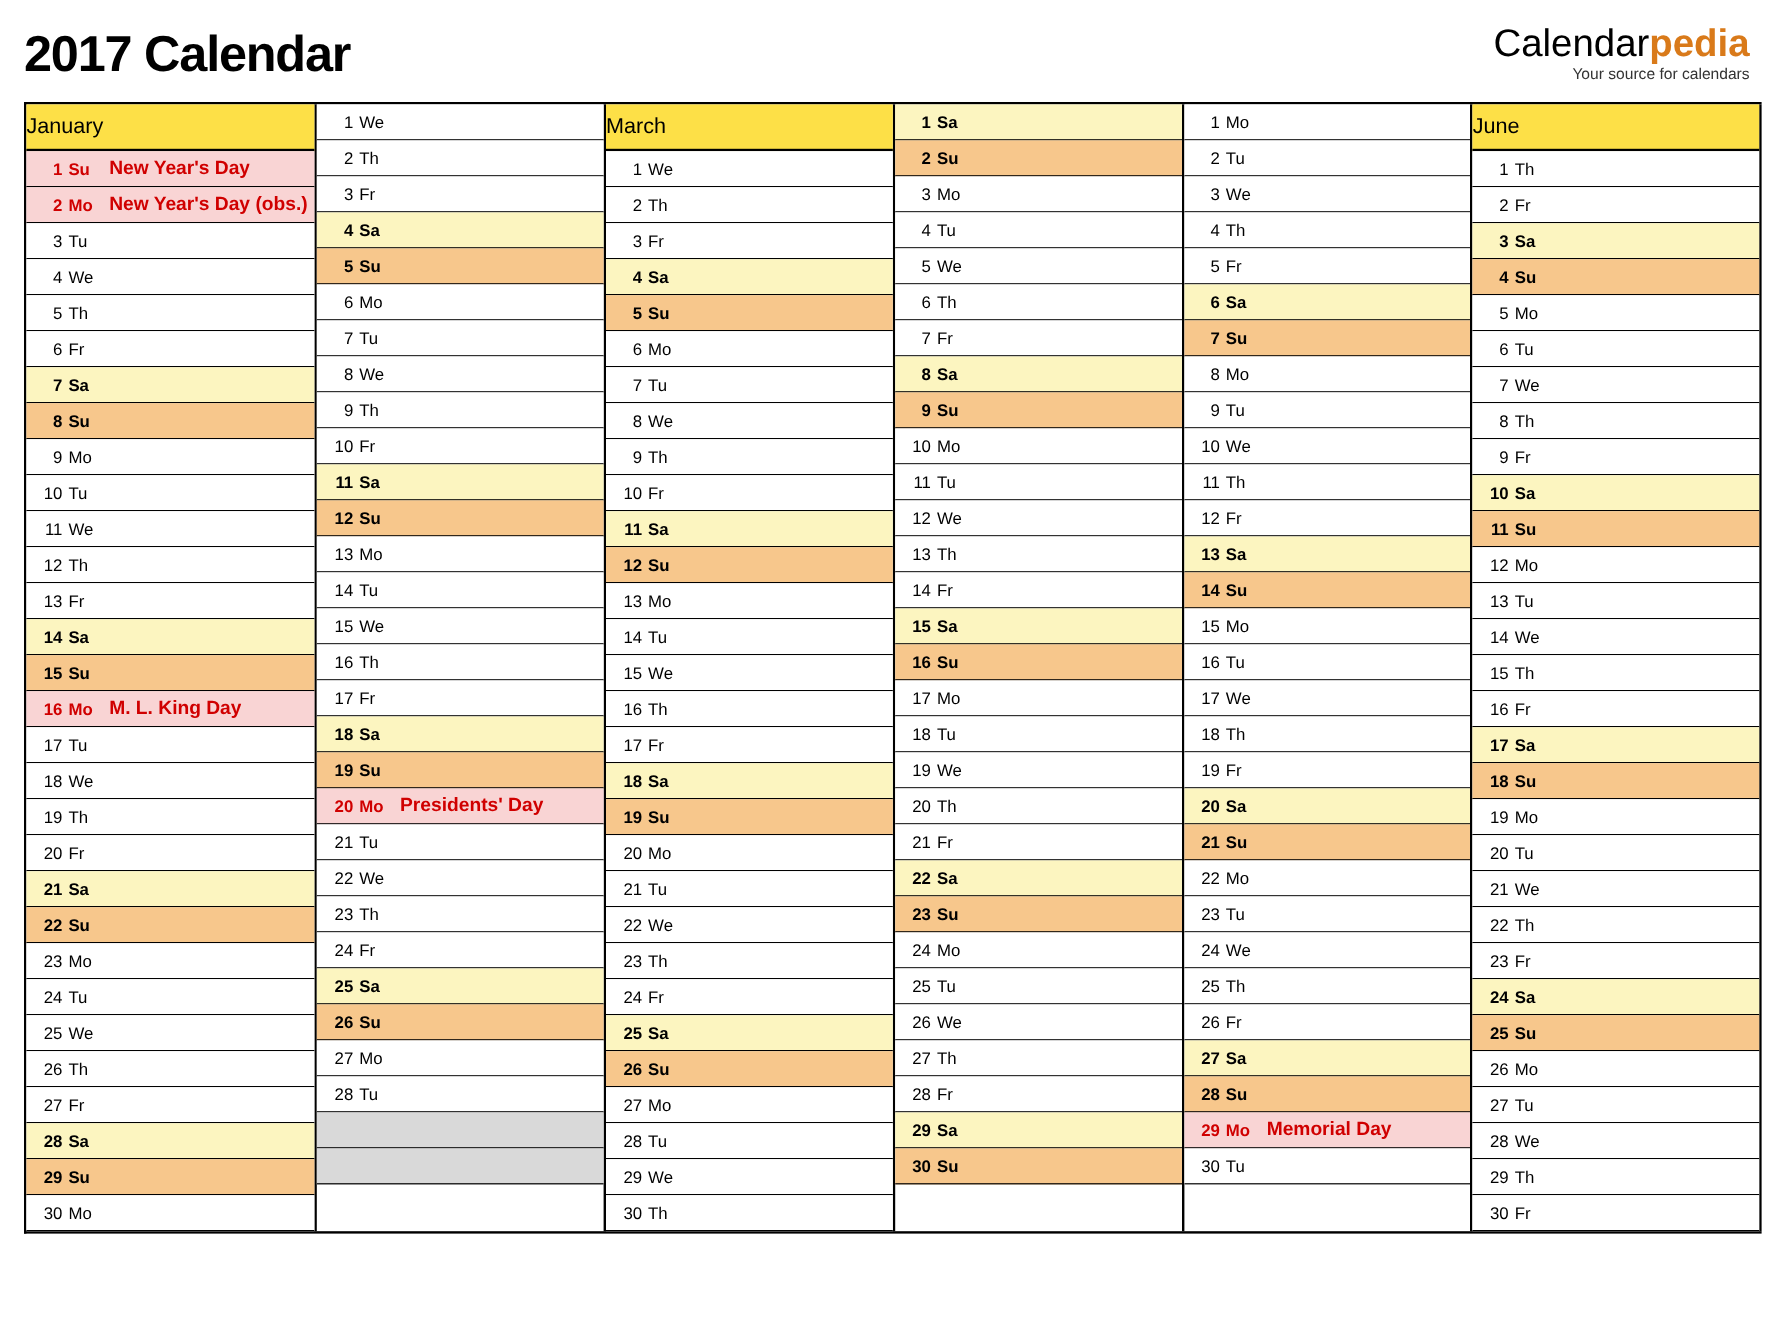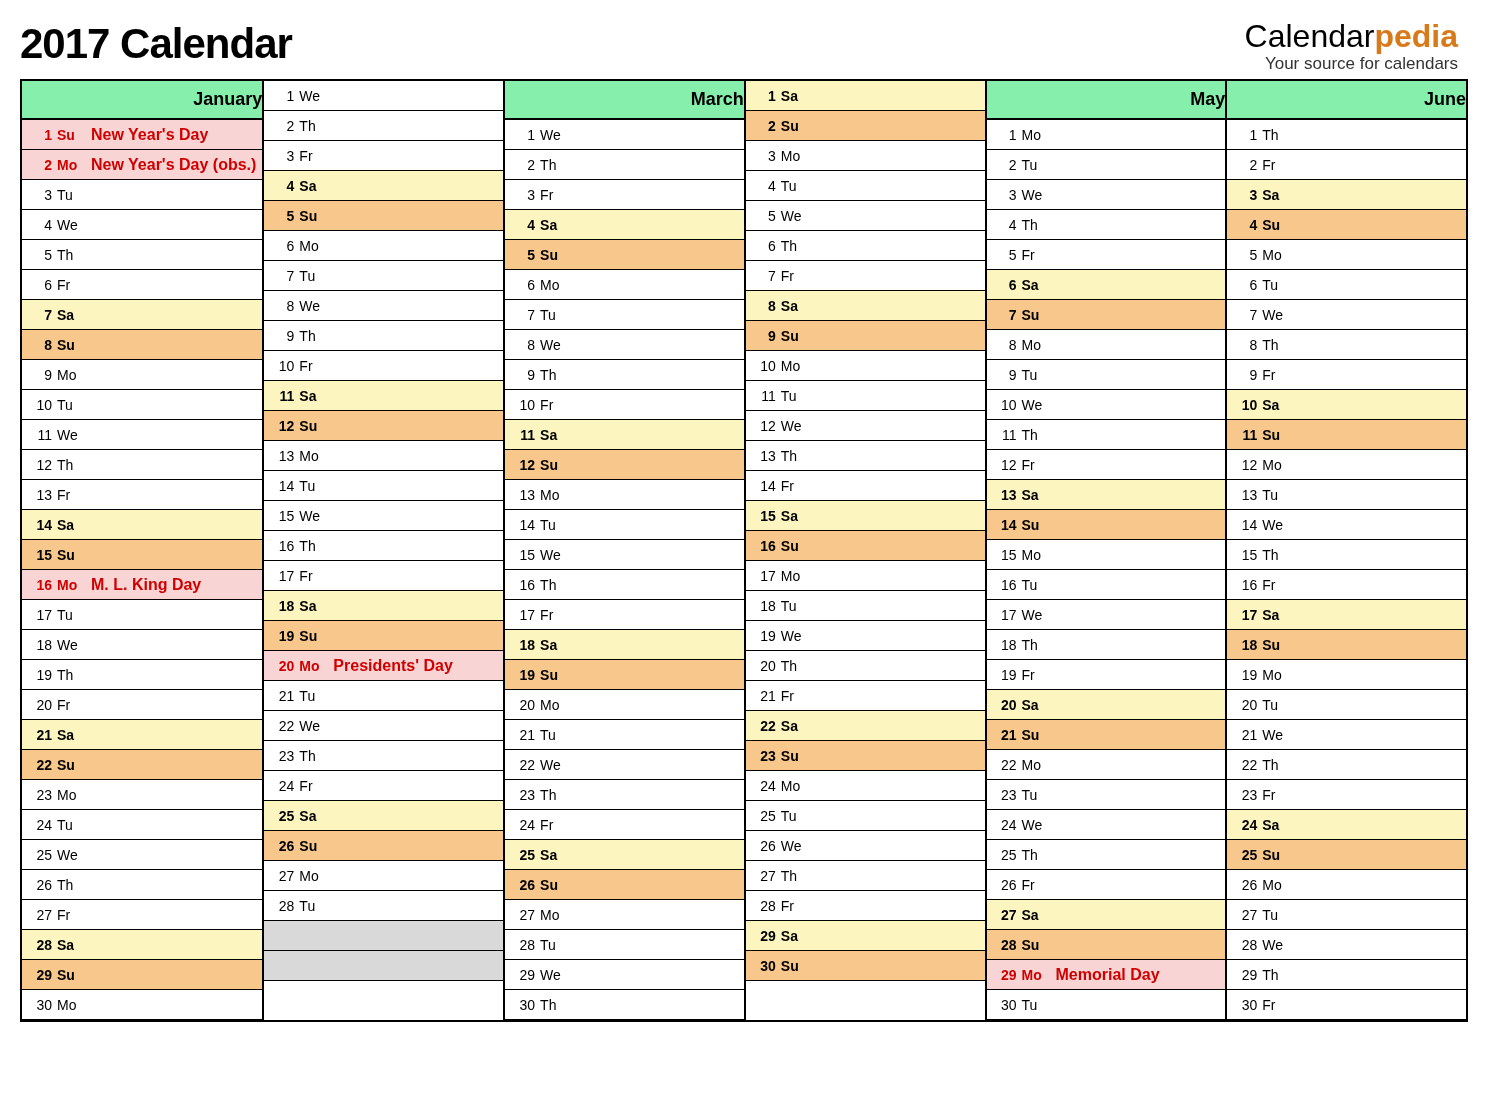--- a/index.html
+++ b/index.html
@@ -6,22 +6,22 @@
   body {
     margin: 0;
     padding: 20px;
     font-family: Arial, Helvetica, sans-serif;
     background: #fff;
     width: 1488px;
   }
   .header {
     display: flex;
     justify-content: space-between;
-    align-items: flex-start;
-    margin-bottom: 5px;
+    align-items: flex-end;
+    margin-bottom: 16px;
   }
   .title {
     font-size: 42px;
     font-weight: bold;
     color: #000;
     margin: 0;
     letter-spacing: -1px;
   }
   .logo {
     text-align: right;
@@ -31,40 +31,40 @@
     font-size: 32px;
     font-weight: normal;
     color: #000;
     line-height: 1;
   }
   .logo-main .pedia {
     color: #d97a1a;
     font-weight: bold;
   }
   .logo-sub {
-    font-size: 17px;
+    font-size: 13px;
     color: #333;
     margin-top: 2px;
   }
   .calendar {
     display: grid;
     grid-template-columns: repeat(6, 1fr);
     border: 2px solid #000;
     border-right: none;
   }
   .month {
     border-right: 2px solid #000;
   }
   .month-header {
-    text-align: right;
-    font-weight: bold;
+    text-align: left;
+    font-weight: normal;
     font-size: 18px;
     padding: 8px 0;
     border-bottom: 2px solid #000;
-    background: #86efac;
+    background: #fde047;
   }
   .day {
     display: flex;
     align-items: center;
     height: 30px;
     padding: 0 6px;
     border-bottom: 1px solid #000;
     font-size: 14px;
     background: #fff;
   }
@@ -591,21 +591,20 @@
       <div class="day sat">
         <span class="num">29</span>
         <span class="dow">Sa</span>
       </div>
       <div class="day sun">
         <span class="num">30</span>
         <span class="dow">Su</span>
       </div>
     </div>
     <div class="month">
-      <div class="month-header">May</div>
       <div class="day ">
         <span class="num">1</span>
         <span class="dow">Mo</span>
       </div>
       <div class="day ">
         <span class="num">2</span>
         <span class="dow">Tu</span>
       </div>
       <div class="day ">
         <span class="num">3</span>

